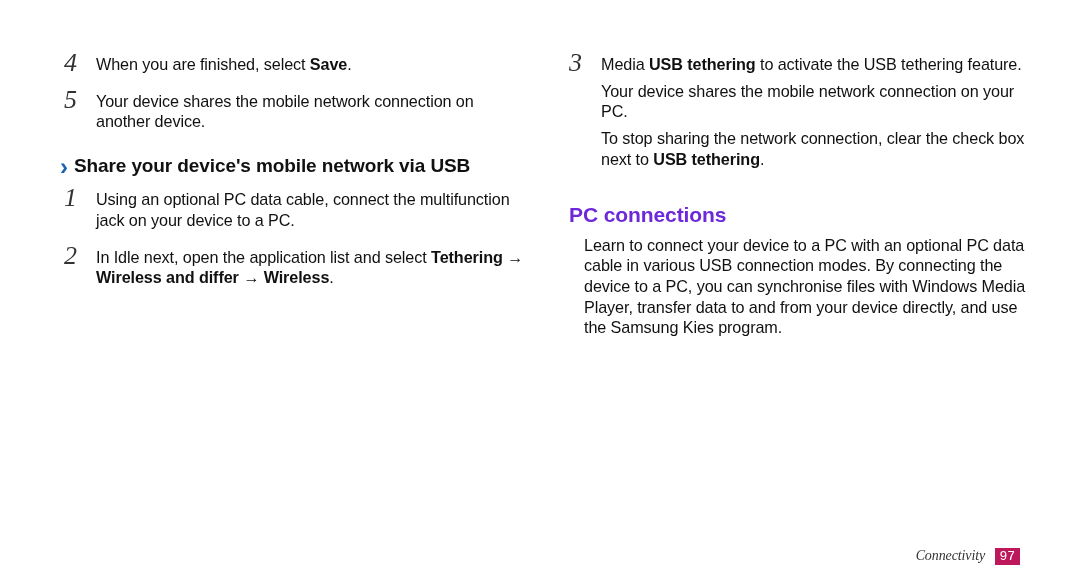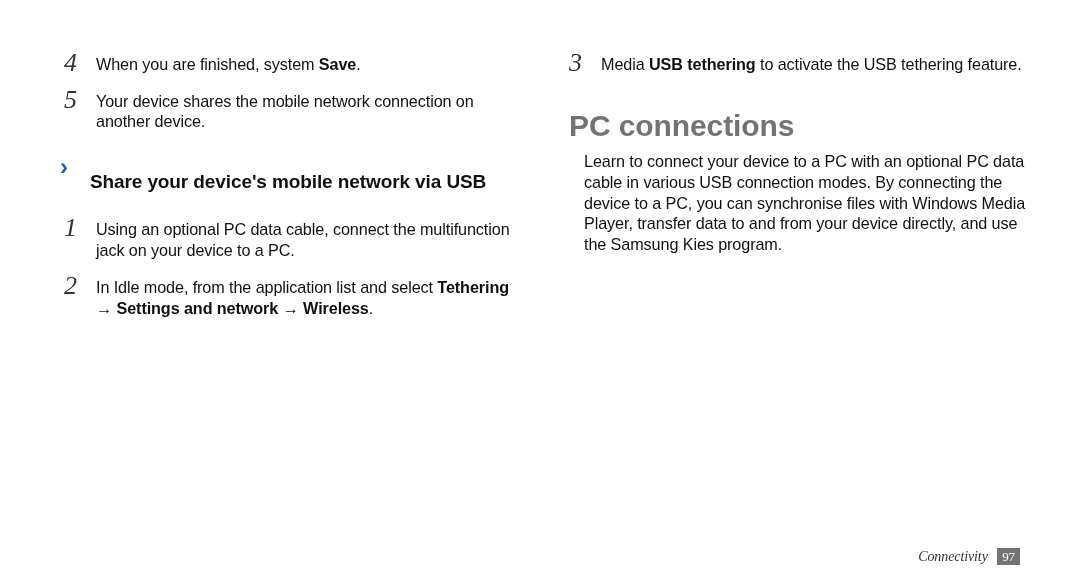--- a/index.html
+++ b/index.html
@@ -63,26 +63,26 @@
     font-weight: 700;
     font-size: 24px;
     line-height: 1;
     margin-right: 6px;
     margin-top: 1px;
   }
   .sub-heading {
     font-weight: 700;
     font-size: 19px;
     line-height: 1.22;
-    margin: 16px;
+    margin: 0;
   }
   .section-heading {
-    color: #737373;
+    color: #6d28d9;
     font-weight: 700;
-    font-size: 30px;
+    font-size: 21px;
     margin: 26px 0 6px 0;
   }
   .para {
     margin: 0 0 6px 15px;
   }
   
   .note {
     display: flex;
     align-items: flex-start;
     margin: 8px 0 0 0;
@@ -105,42 +105,42 @@
   .footer {
     position: absolute;
     bottom: 20px;
     right: 60px;
     font-style: italic;
     font-size: 14px;
     color: #333;
     font-family: Georgia, "Times New Roman", serif;
   }
   .footer .pagenum {
-    background: #737373;
+    background: #be185d;
     color: #fff;
     font-style: normal;
-    font-family: Liberation Serif, serif;
+    font-family: Liberation Mono, monospace;
     padding: 1px 5px;
     margin-left: 6px;
     font-size: 13px;
   }
   b { font-weight: 700; }
 </style>
 </head>
 <body>
 
 <div class="page">
 
   <div class="col">
 
     <div class="step">
       <div class="step-num">4</div>
       <div class="step-body">
         <p class="para">
-          <span>When you are finished, system </span><b>Save</b><span>.</span>
+          <span>When you are finished, select </span><b>Save</b><span>.</span>
         </p>
       </div>
     </div>
 
     <div class="step">
       <div class="step-num">5</div>
       <div class="step-body">
         <p class="para">Your device shares the mobile network connection on another device.</p>
       </div>
     </div>
@@ -154,34 +154,38 @@
       <div class="step-num">1</div>
       <div class="step-body">
         <p class="para">Using an optional PC data cable, connect the multifunction jack on your device to a PC.</p>
       </div>
     </div>
 
     <div class="step">
       <div class="step-num">2</div>
       <div class="step-body">
         <p class="para">
-          <span>In Idle mode, from the application list and select </span><b>Tethering</b><span> → </span><b>Settings and network</b><span> → </span><b>Wireless</b><span>.</span>
+          <span>In Idle next, open the application list and select </span><b>Tethering</b><span> → </span><b>Wireless and differ</b><span> → </span><b>Wireless</b><span>.</span>
         </p>
       </div>
     </div>
 
   </div>
 
   <div class="col">
 
     <div class="step">
       <div class="step-num">3</div>
       <div class="step-body">
         <p class="para">
           <span>Media </span><b>USB tethering</b><span> to activate the USB tethering feature.</span>
+        </p>
+        <p class="para">Your device shares the mobile network connection on your PC.</p>
+        <p class="para">
+          <span>To stop sharing the network connection, clear the check box next to </span><b>USB tethering</b><span>.</span>
         </p>
       </div>
     </div>
 
 
     <h2 class="section-heading">PC connections</h2>
     <p class="para">Learn to connect your device to a PC with an optional PC data cable in various USB connection modes. By connecting the device to a PC, you can synchronise files with Windows Media Player, transfer data to and from your device directly, and use the Samsung Kies program.</p>
 
   </div>
 

